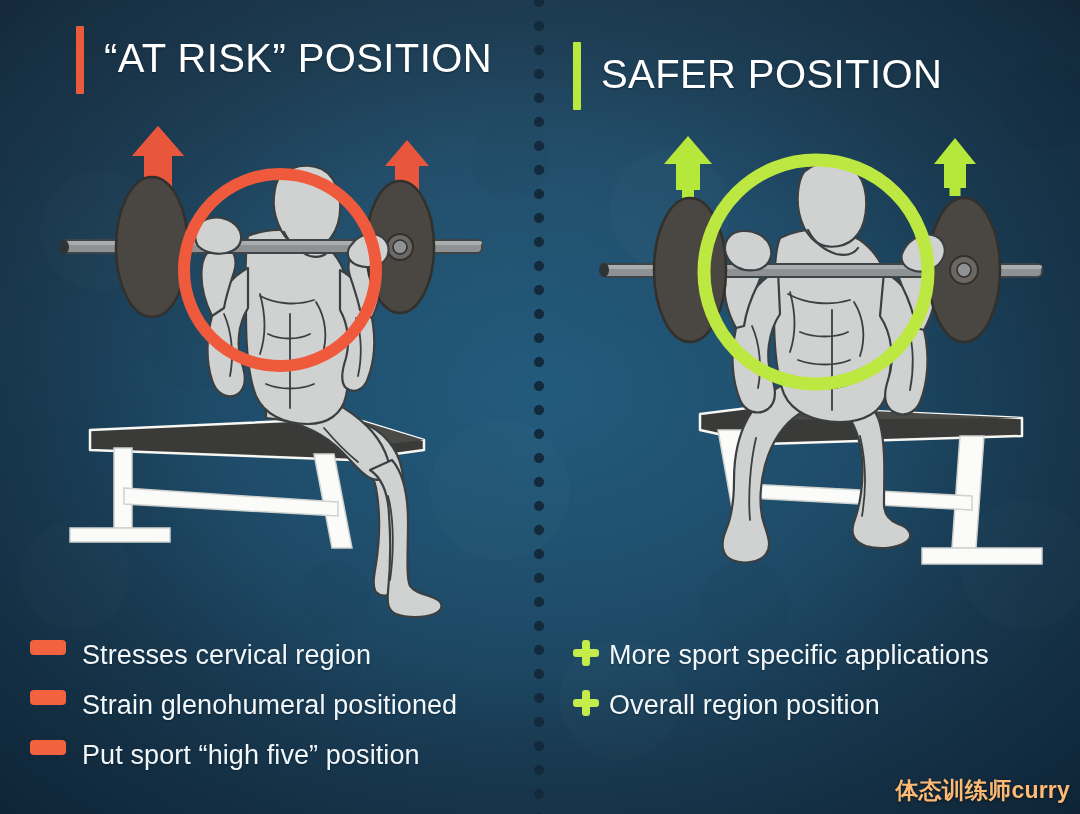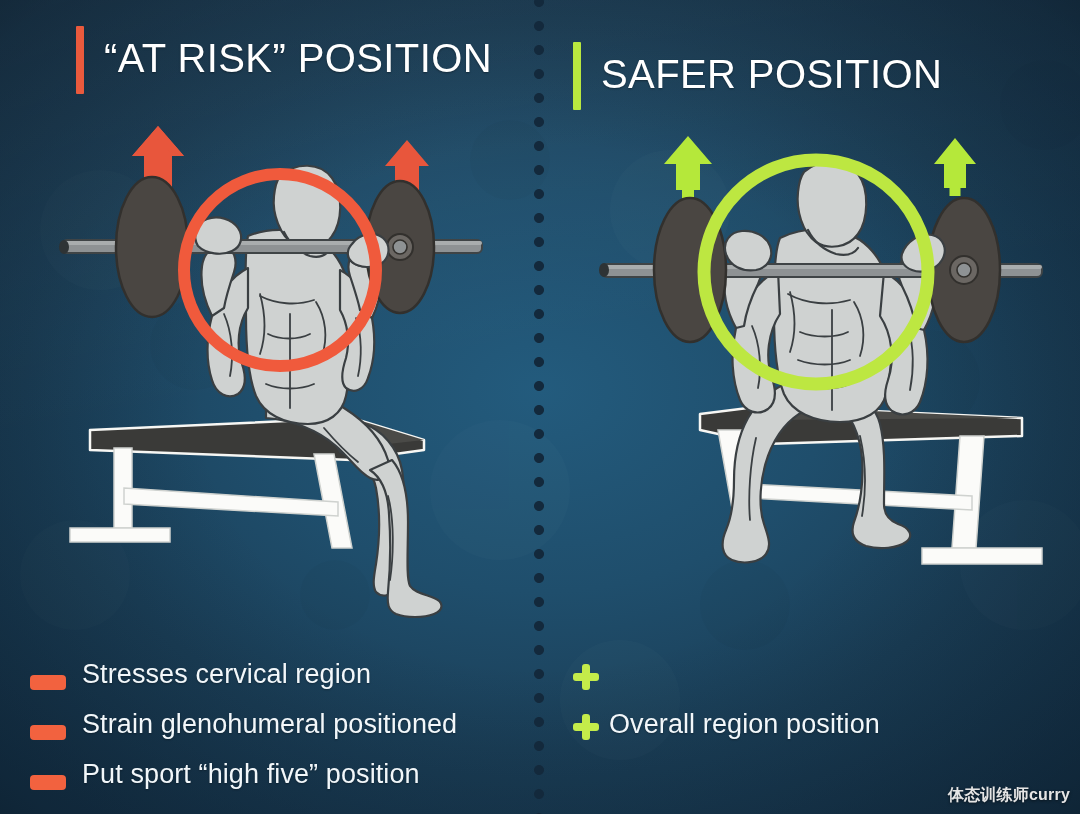--- a/index.html
+++ b/index.html
@@ -79,21 +79,21 @@
   .illus-right { left: 592px; top: 118px; width: 470px; height: 500px; }
 
   .art { position: absolute; left: 0; top: 0; width: 100%; height: 100%; overflow: visible; }
 
   
   .bullets { position: absolute; }
   .bullets-left  { left: 30px;  top: 640px; width: 500px; }
   .bullets-right { left: 573px; top: 640px; width: 500px; }
   .bullet-row {
     display: flex;
-    align-items: flex-end;
+    align-items: flex-start;
     height: 50px;
   }
   .bullet-text {
     color: #f2f7fa;
     font-size: 27px;
     font-weight: 400;
     letter-spacing: .1px;
     white-space: nowrap;
     text-shadow: 0 1px 2px rgba(0,0,0,.30);
   }
@@ -116,22 +116,22 @@
     background: #c4ec4a;
     border-radius: 3px;
   }
   .mark-plus::before { left: 9px; top: 0;   width: 8px;  height: 26px; }
   .mark-plus::after  { left: 0;   top: 9px; width: 26px; height: 8px;  }
 
   
   .watermark {
     position: absolute;
     right: 10px; bottom: 8px;
-    color: #e5e5e5;
-    font-size: 16px;
+    color: #fdba74;
+    font-size: 23px;
     font-weight: 700;
     letter-spacing: .2px;
     text-shadow: 0 1px 3px rgba(0,0,0,.55);
     white-space: nowrap;
   }
 </style>
 </head>
 <body>
 
 <div id="stage">
@@ -382,20 +382,21 @@
     </div>
     <div class="bullet-row">
       <span class="mark-minus"></span>
       <span class="bullet-text">Put sport “high five” position</span>
     </div>
   </div>
 
   <div class="bullets bullets-right">
     <div class="bullet-row">
       <span class="mark-plus"></span>
+      <span class="bullet-text">More sport specific applications</span>
     </div>
     <div class="bullet-row">
       <span class="mark-plus"></span>
       <span class="bullet-text">Overall region position</span>
     </div>
   </div>
 
   <div class="watermark">体态训练师curry</div>
 
 </div>

